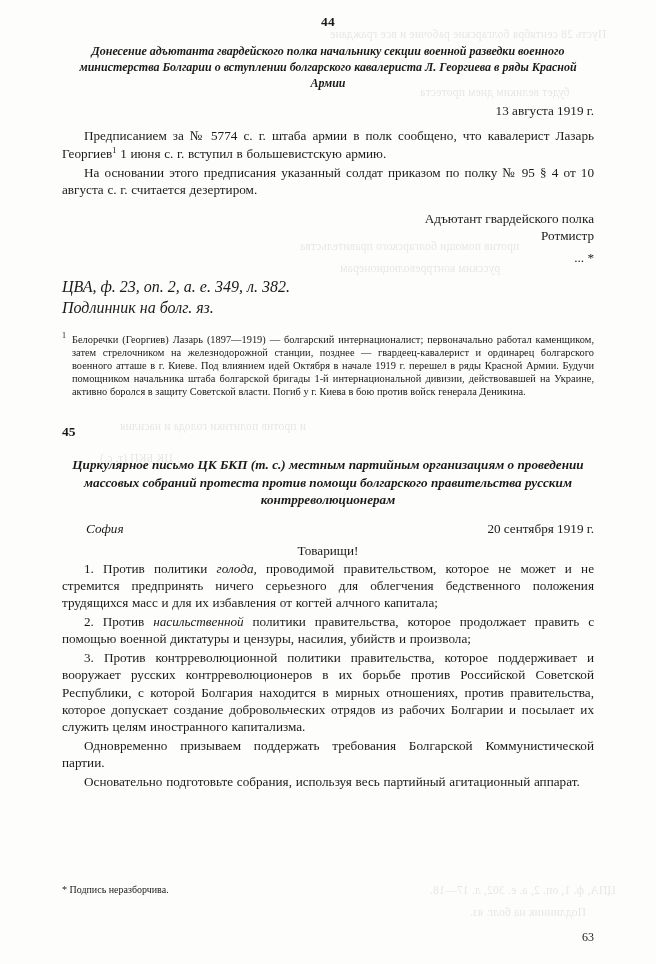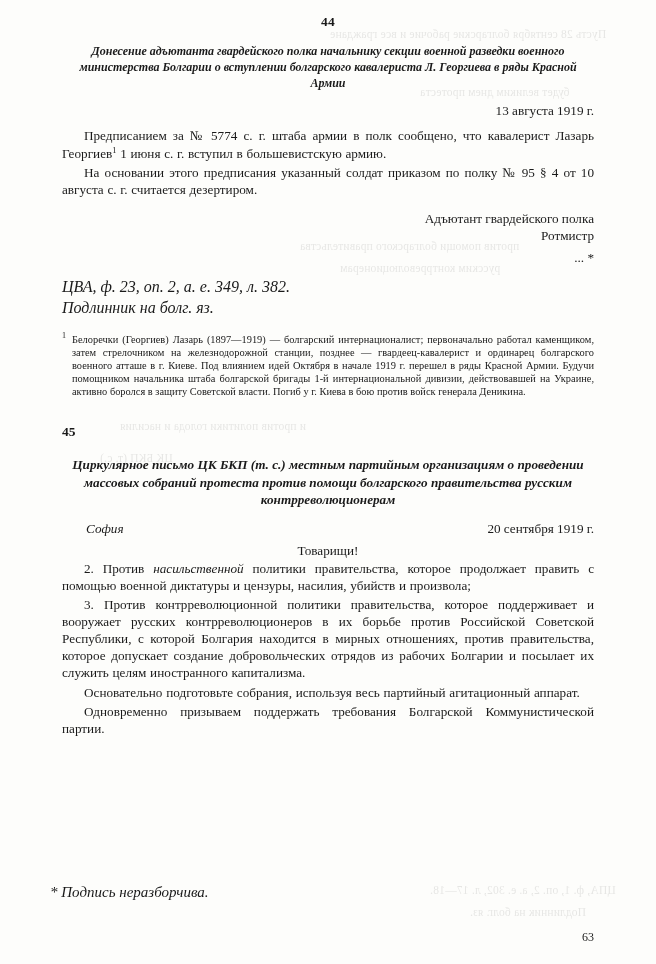--- a/index.html
+++ b/index.html
@@ -125,24 +125,23 @@
   .doc-num-2 {
     text-align: left;
     font-weight: bold;
     font-size: 13.5px;
     margin: 26px 0 16px 0;
   }
   .sup { font-size: 8.5px; vertical-align: super; }
   i { font-style: italic; }
   .footer-note {
     position: absolute;
-    left: 50px;
+    left: 62px;
     top: 884px;
-    font-size: 15px;
-    font-style: italic;
+    font-size: 10px;
   }
   .page-no {
     position: absolute;
     right: 62px;
     top: 930px;
     font-size: 12px;
   }
   .ghost-block {
     position: absolute;
     inset: 0;
@@ -196,24 +195,25 @@
       <div class="doc-num-2">45</div>
       <div class="center-title">Циркулярное письмо ЦК БКП (т. с.) местным партийным организациям о проведении массовых собраний протеста против помощи болгарского правительства русским контрреволюционерам</div>
 
       <div class="row-place-date">
         <span class="place">София</span>
         <span>20 сентября 1919 г.</span>
       </div>
 
       <div class="greeting">Товарищи!</div>
 
+      <p class="body">1. Против политики <i>голода,</i> проводимой правительством, которое не может и не стремится предпринять ничего серьезного для облегчения бедственного положения трудящихся масс и для их избавления от когтей алчного капитала;</p>
       <p class="body">2. Против <i>насильственной</i> политики правительства, которое продолжает править с помощью военной диктатуры и цензуры, насилия, убийств и произвола;</p>
       <p class="body">3. Против контрреволюционной политики правительства, которое поддерживает и вооружает русских контрреволюционеров в их борьбе против Российской Советской Республики, с которой Болгария находится в мирных отношениях, против правительства, которое допускает создание добровольческих отрядов из рабочих Болгарии и посылает их служить целям иностранного капитализма.</p>
+      <p class="body">Одновременно призываем поддержать требования Болгарской Коммунистической партии.</p>
       <p class="body">Основательно подготовьте собрания, используя весь партийный агитационный аппарат.</p>
-      <p class="body">Одновременно призываем поддержать требования Болгарской Коммунистической партии.</p>
     </div>
 
   </div>
 
   <div class="footer-note">* Подпись неразборчива.</div>
   <div class="page-no">63</div>
 
 </div>
 
 </body></html>

